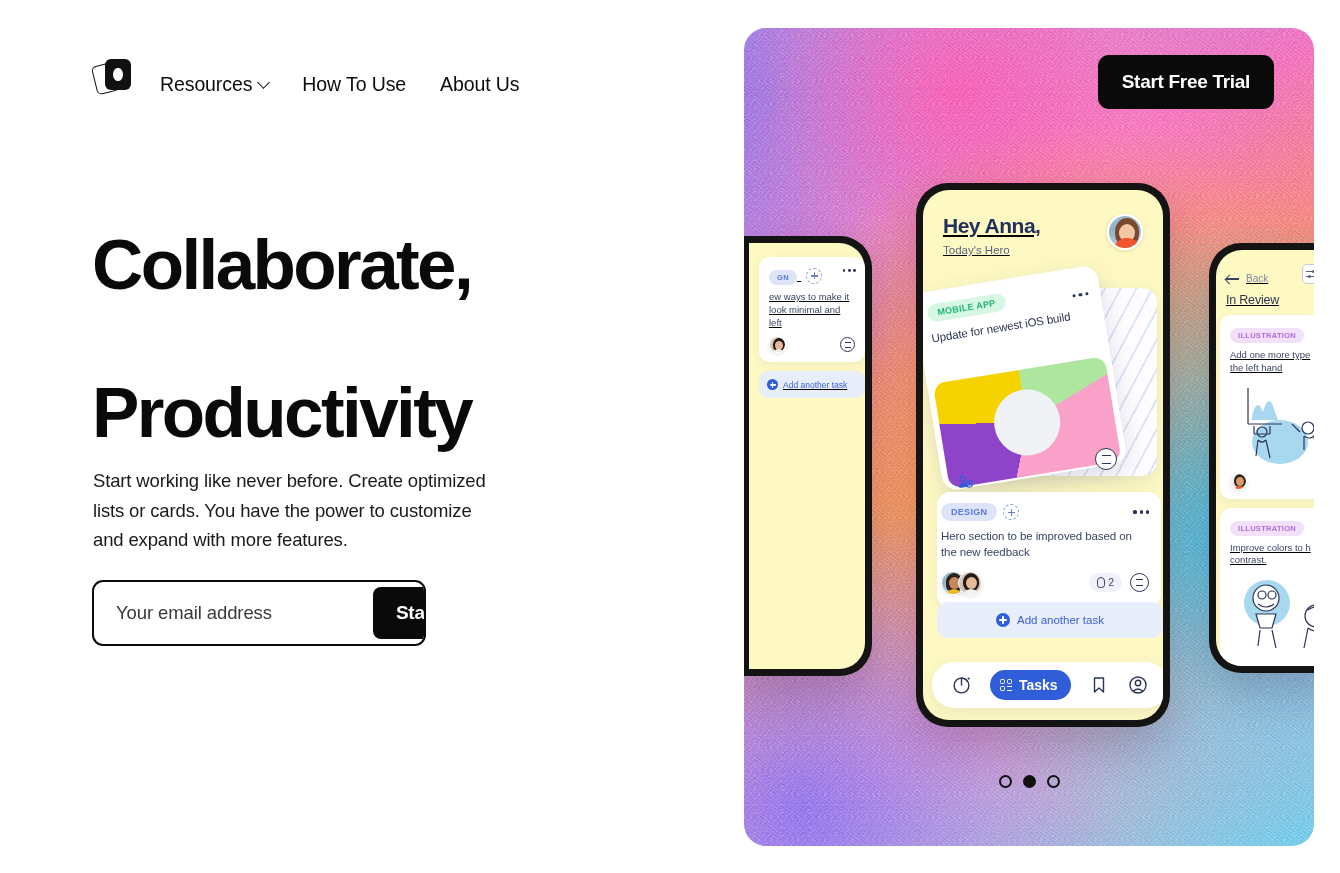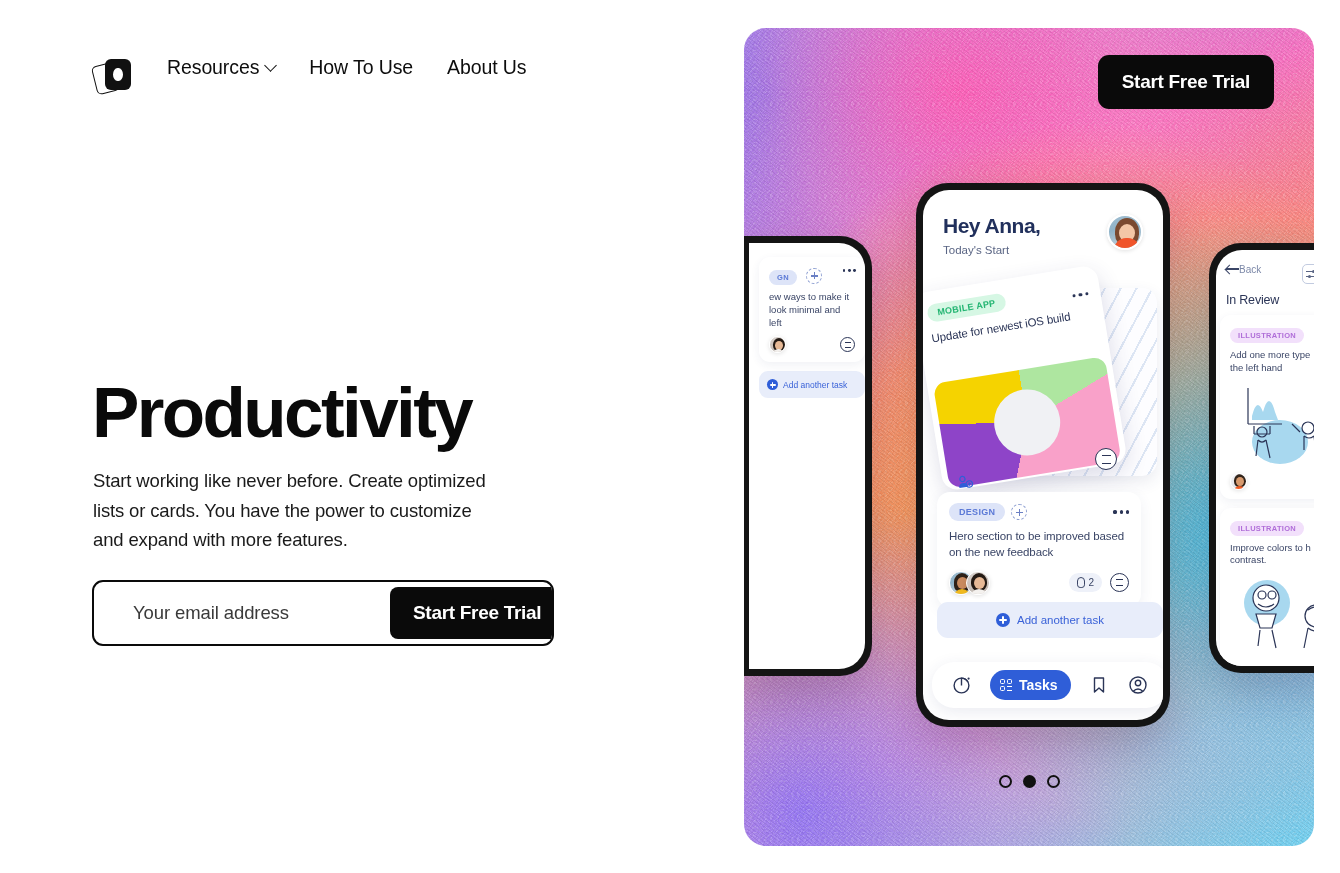--- a/index.html
+++ b/index.html
@@ -26,22 +26,22 @@
     position: absolute;
     left: 0; top: 0;
     width: 744px; height: 873px;
   }
 
   
   .navbar {
     position: absolute;
     left: 93px; top: 56px;
     display: flex;
-    align-items: flex-start;
-    gap: 8px;
+    align-items: flex-end;
+    gap: 1px;
   }
   .logo {
     position: relative;
     width: 42px; height: 40px;
     margin-right: 24px;
     flex: none;
   }
   .logo .card-back {
     position: absolute;
     left: 1px; top: 8px;
@@ -111,27 +111,27 @@
     font-size: 18.5px;
     line-height: 29.5px;
     color: #1a1a1a;
     letter-spacing: -0.15px;
   }
 
   
   .email-form {
     position: absolute;
     left: 92px; top: 580px;
-    width: 462px; height: 66px;
+    width: 334px; height: 66px;
     border: 2.2px solid #0a0a0a;
     border-radius: 11px;
     background: #ffffff;
     display: flex;
     align-items: center;
-    padding: 0 6px 0 17px;
+    padding: 0 6px 0 0;
     overflow: hidden;
   }
   .email-input {
     flex: 1;
     height: 100%;
     border: 0;
     outline: none;
     background: transparent;
     font-family: inherit;
     font-size: 18.5px;
@@ -242,24 +242,25 @@
   
   .phone {
     position: absolute;
     background: #141414;
     border-radius: 32px;
     padding: 7px;
     box-shadow: 0 20px 45px rgba(60,20,70,0.22);
   }
   .phone-screen {
     width: 100%; height: 100%;
-    background: #ffffff;
+    background: #fef9c3;
     border-radius: 26px;
     overflow: hidden;
     position: relative;
+    text-decoration: underline;
   }
 
   
   .phone-center {
     left: 172px; top: 155px;
     width: 254px; height: 544px;
     z-index: 30;
   }
   .phone-left {
     left: -2px; top: 208px;
@@ -428,24 +429,24 @@
   }
   .addperson {
     position: absolute;
     left: 14px; bottom: -2px;
     width: 16px; height: 16px;
   }
 
   .task-card {
     position: absolute;
     left: 14px; top: 302px;
-    width: 204px;
+    width: 224px;
     background: #ffffff;
     border-radius: 13px;
-    padding: 11px 12px 12px 12px;
+    padding: 11px 12px 12px 4px;
     box-shadow: 0 4px 14px rgba(45,60,120,0.08);
   }
   .task-top { display: flex; align-items: center; gap: 6px; }
   .plus-circle {
     width: 16px; height: 16px;
     border-radius: 50%;
     border: 1.3px dashed #8fa0d2;
     position: relative;
     flex: none;
   }
@@ -628,21 +629,21 @@
     display: flex; align-items: center; gap: 5px;
     font-size: 8.5px;
     color: #3a62d8;
     padding-left: 8px;
   }
   .sp-add .plus-blue { width: 11px; height: 11px; }
   .sp-add .plus-blue::before { left: 2.5px; top: 4.9px; width: 6px; height: 1.2px; }
   .sp-add .plus-blue::after  { left: 4.9px; top: 2.5px; width: 1.2px; height: 6px; }
 
   .rp-top {
-    display: flex; align-items: flex-start; 
+    display: flex; align-items: flex-end; gap: 7px;
     padding: 0 10px;
   }
   .back-arrow {
     width: 13px; height: 10px;
     position: relative;
   }
   .back-arrow::before {
     content: ""; position: absolute;
     left: 0; top: 4px; width: 13px; height: 1.5px; background: #3a4566;
   }
@@ -734,21 +735,21 @@
         <a class="nav-link" href="#">
           <span>How To Use</span>
         </a>
         <a class="nav-link" href="#">
           <span>About Us</span>
         </a>
       </div>
     </nav>
 
     <h1 class="headline">
-      <br>
+      <span>Collaborate,</span><br>
       <br>
       <span>Productivity</span>
     </h1>
 
     <p class="subcopy">Start working like never before. Create optimized lists or cards. You have the power to customize and expand with more features.</p>
 
     <form class="email-form">
       <input class="email-input" type="text" placeholder="Your email address" style="">
       <button class="trial-btn-inline" type="submit">Start Free Trial</button>
     </form>
@@ -860,21 +861,21 @@
         </div>
       </div>
     </div>
 
     <div class="phone phone-center">
       <div class="phone-screen">
 
         <div class="c-head">
           <div>
             <div class="c-greet">Hey Anna,</div>
-            <div class="c-sub">Today's Start</div>
+            <div class="c-sub">Today's Hero</div>
           </div>
           <div class="avatar">
             <div class="hair"></div>
               <div class="face"></div>
               <div class="body"></div>
           </div>
         </div>
 
         <div class="stack-wrap">
           <div class="stack-ghost"></div>

